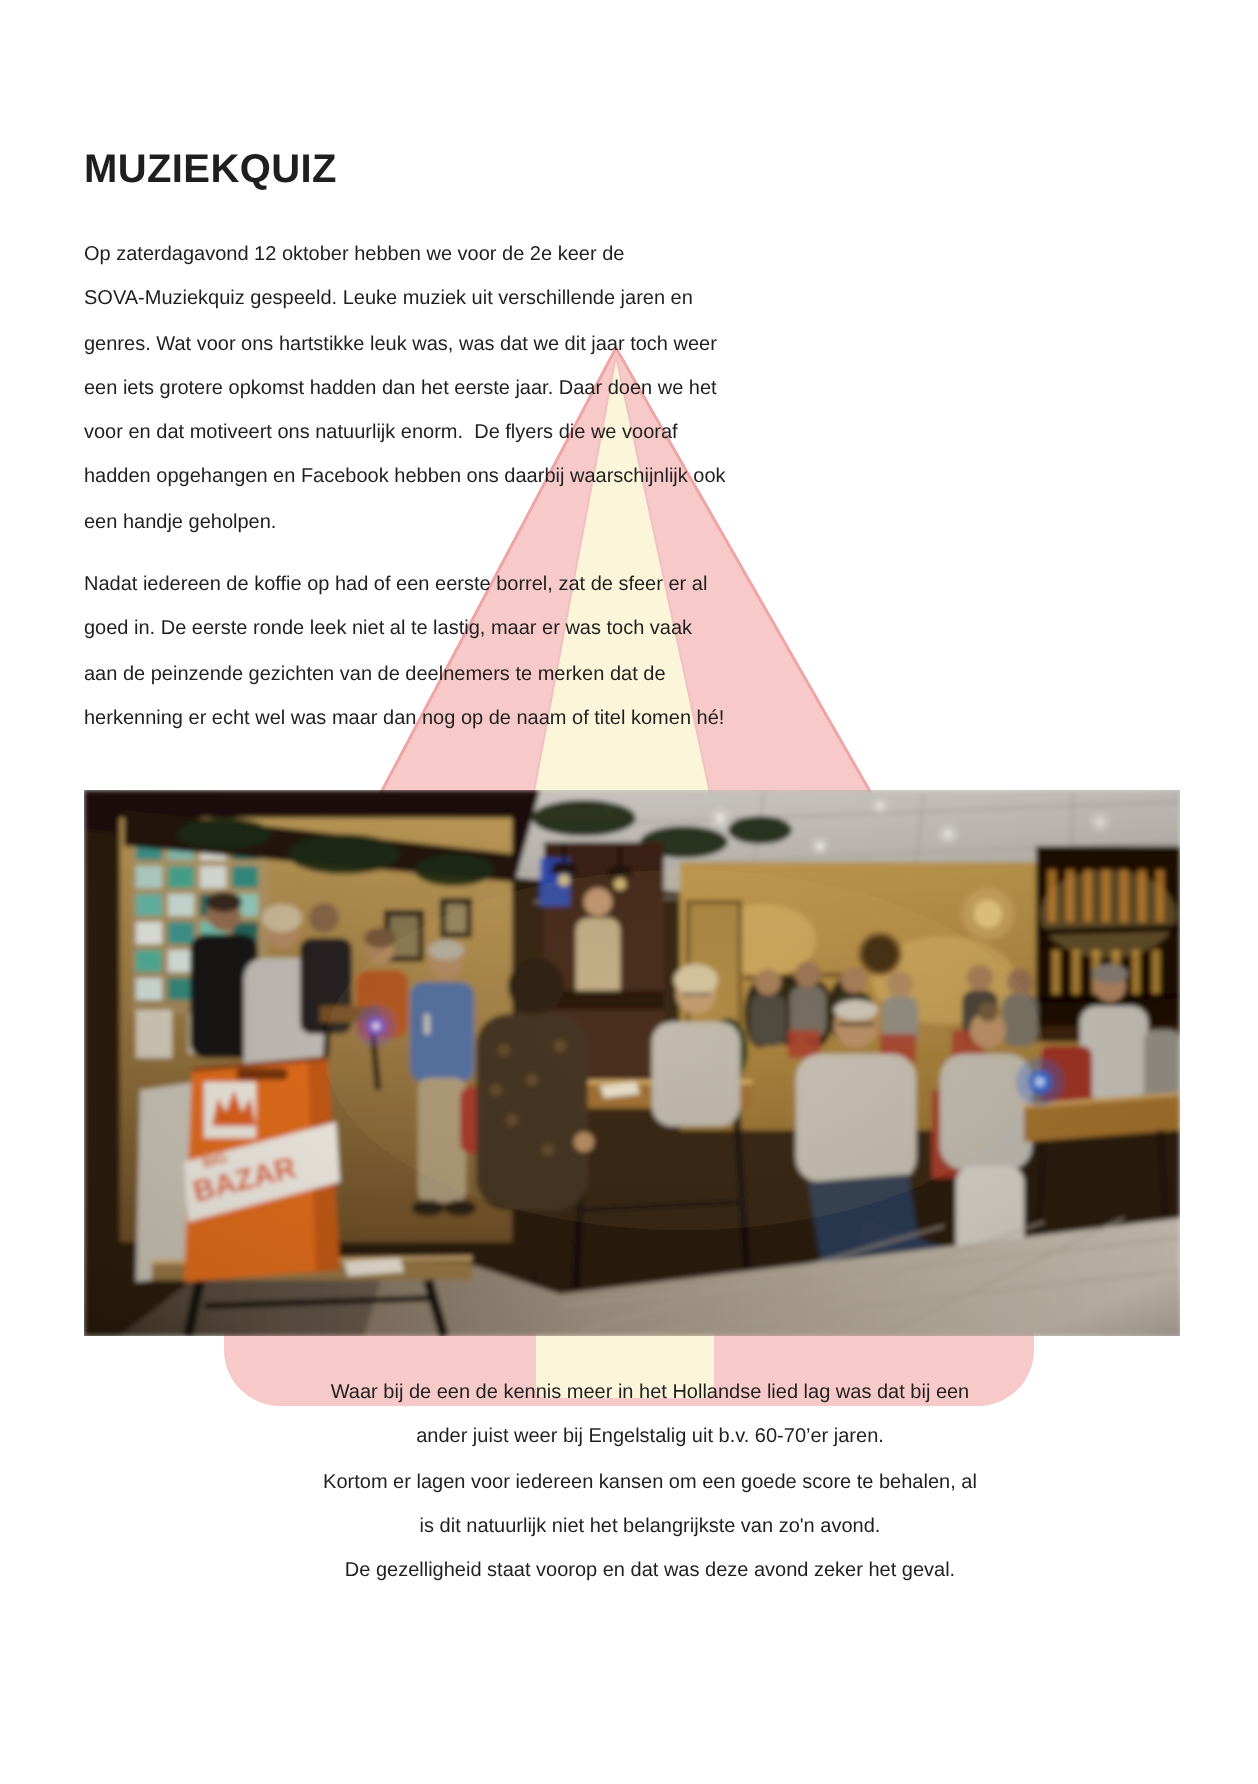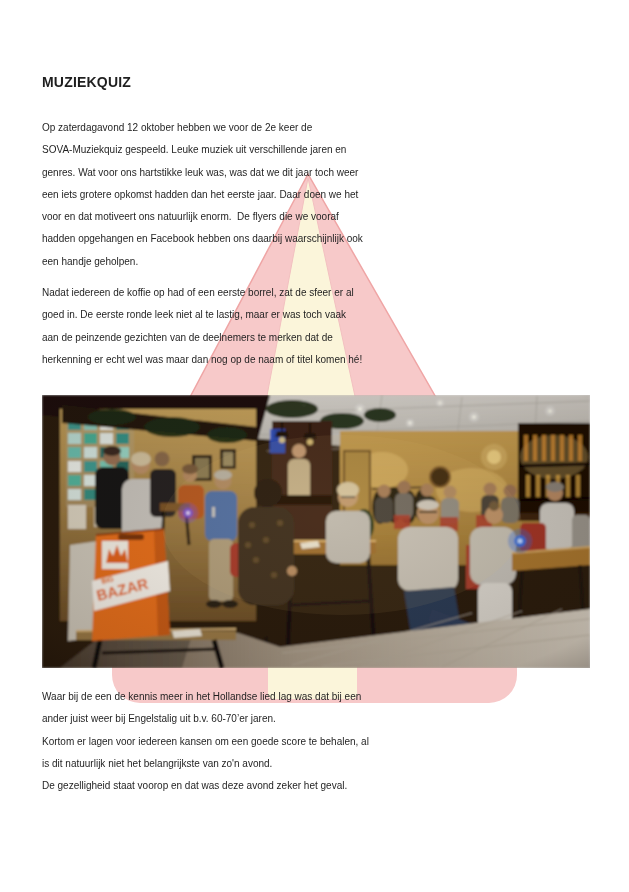--- a/index.html
+++ b/index.html
@@ -3,30 +3,30 @@
 <meta charset="utf-8">
 <style>
   html,body{margin:0;padding:0;background:#ffffff;}
   .page{
     position:relative;width:629px;height:892px;background:#ffffff;
     font-family:"Liberation Sans",sans-serif;overflow:hidden;
   }
   .watermark{position:absolute;left:0;top:0;z-index:0;}
   .content{position:absolute;z-index:1;}
   .title{
-    left:42px;top:74px;font-size:14px;font-weight:700;color:#1f1f1f;
+    left:42px;top:74px;font-size:20px;font-weight:700;color:#1f1f1f;
     letter-spacing:0.2px;
   }
   .para{
     left:42px;width:566px;font-size:10px;line-height:22.3px;color:#1f1f1f;
     white-space:pre-line;
   }
   #p1{top:117px;}
   #p2{top:282px;}
-  #p3{top:686px;}
+  #p3{top:686px;text-align:center;}
   .photo{position:absolute;left:42px;top:395px;width:548px;height:273px;z-index:2;}
 </style>
 </head>
 <body>
 
 <div class="page">
 
   <svg class="watermark" width="629" height="892" viewBox="0 0 629 892">
     <polygon points="308,174 188,401 438,401" fill="#f7c9c9" stroke="#efa5a5" stroke-width="1.5"></polygon>
     <polygon points="308,178 266,401 356,401" fill="#fbf5da" stroke="#f2c0c0" stroke-width="1"></polygon>

